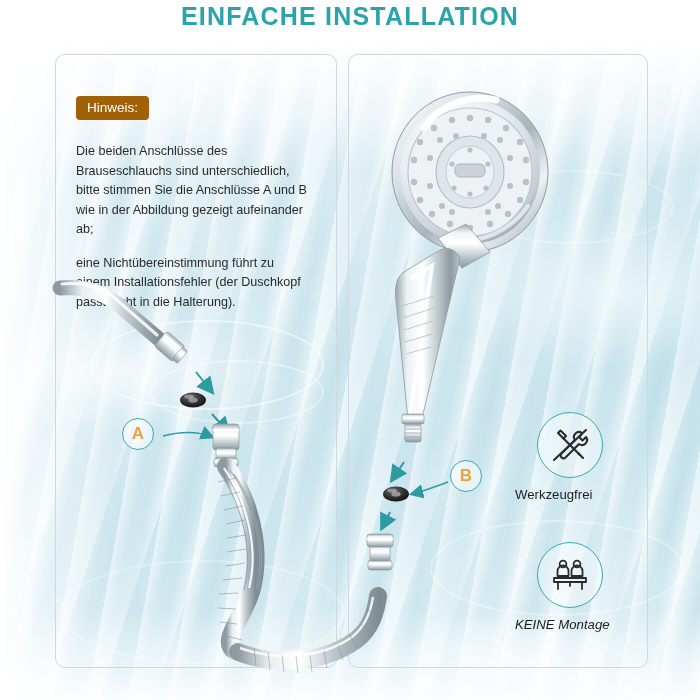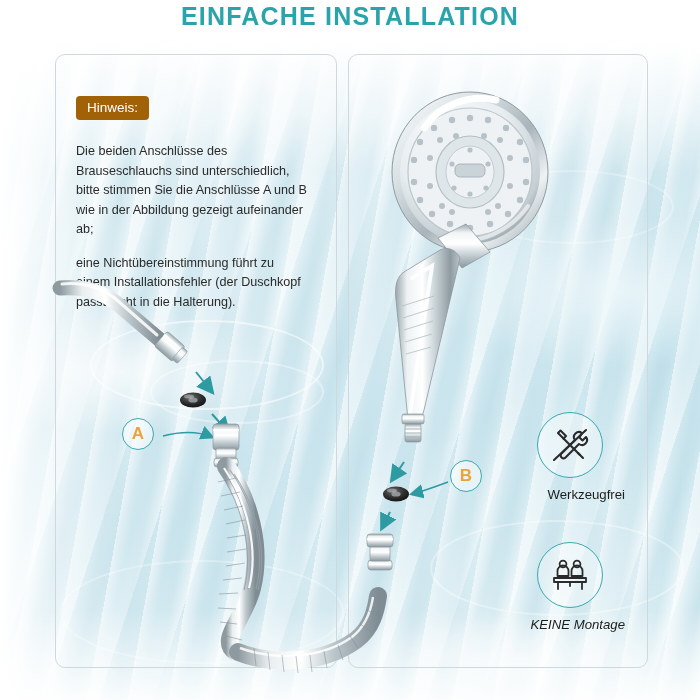--- a/index.html
+++ b/index.html
@@ -123,21 +123,21 @@
     align-items: center;
     justify-content: center;
   }
   #label-a { left: 122px; top: 418px; }
   #label-b { left: 450px; top: 460px; }
 
   
   .feature {
     position: absolute;
     width: 110px;
-    text-align: right;
+    text-align: left;
   }
   .feature .ring {
     width: 64px;
     height: 64px;
     margin: 0 auto;
     border-radius: 50%;
     border: 1.8px solid #3aa9b0;
     background: rgba(255,255,255,0.4);
     display: flex;
     align-items: center;

